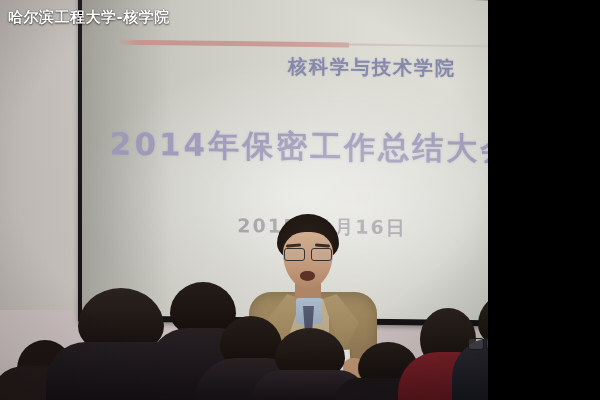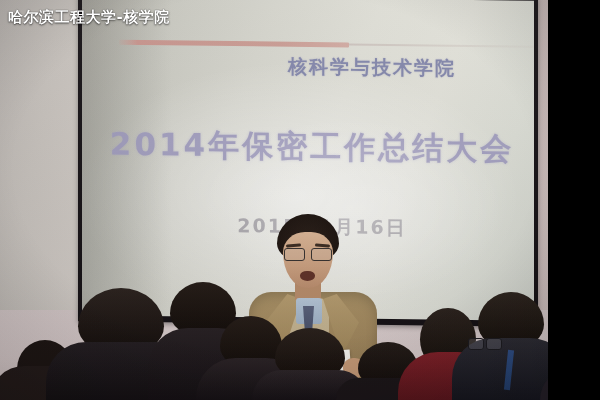--- a/index.html
+++ b/index.html
@@ -2,21 +2,21 @@
 <html><head>
 <meta charset="utf-8">
 <style>
   html, body {
     margin: 0;
     padding: 0;
     background: #000;
   }
   #photo {
     position: relative;
-    width: 548px;
+    width: 488px;
     height: 400px;
     overflow: hidden;
     font-family: "DejaVu Sans", "Liberation Sans", sans-serif;
     background: #b9b0ae;
   }
 
   
   .wall-left {
     position: absolute;
     left: 0; top: 0;

